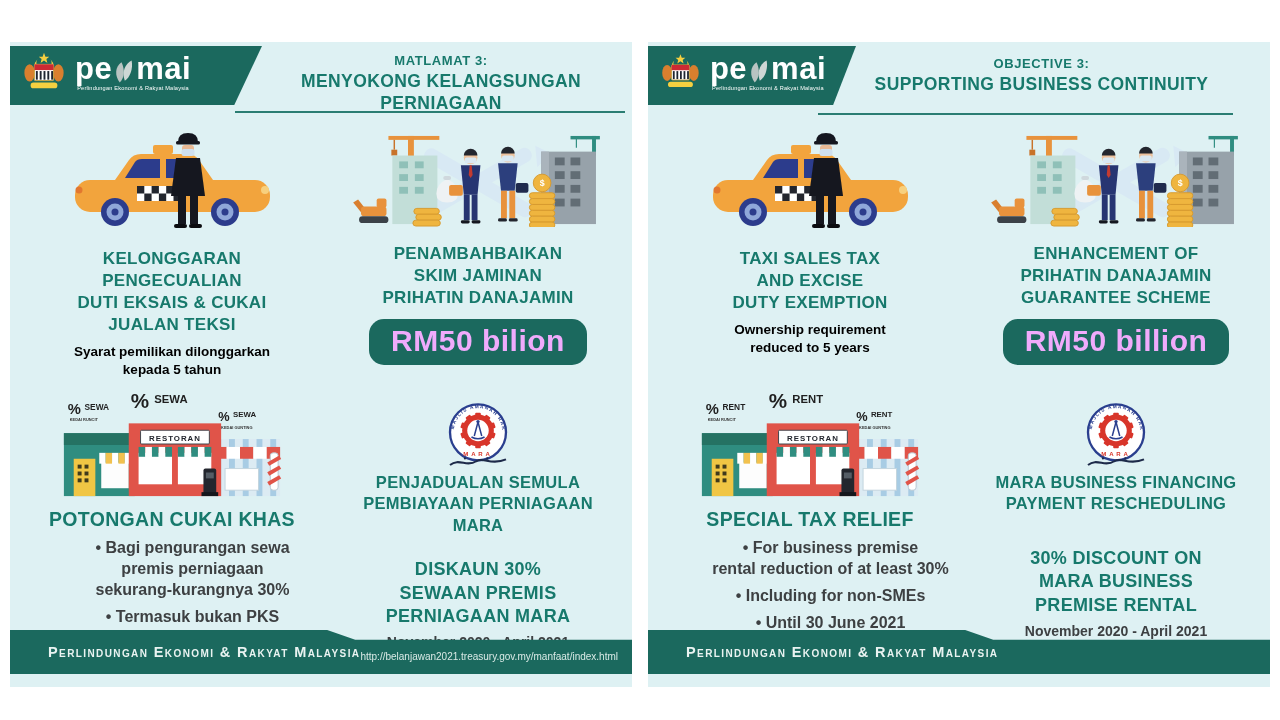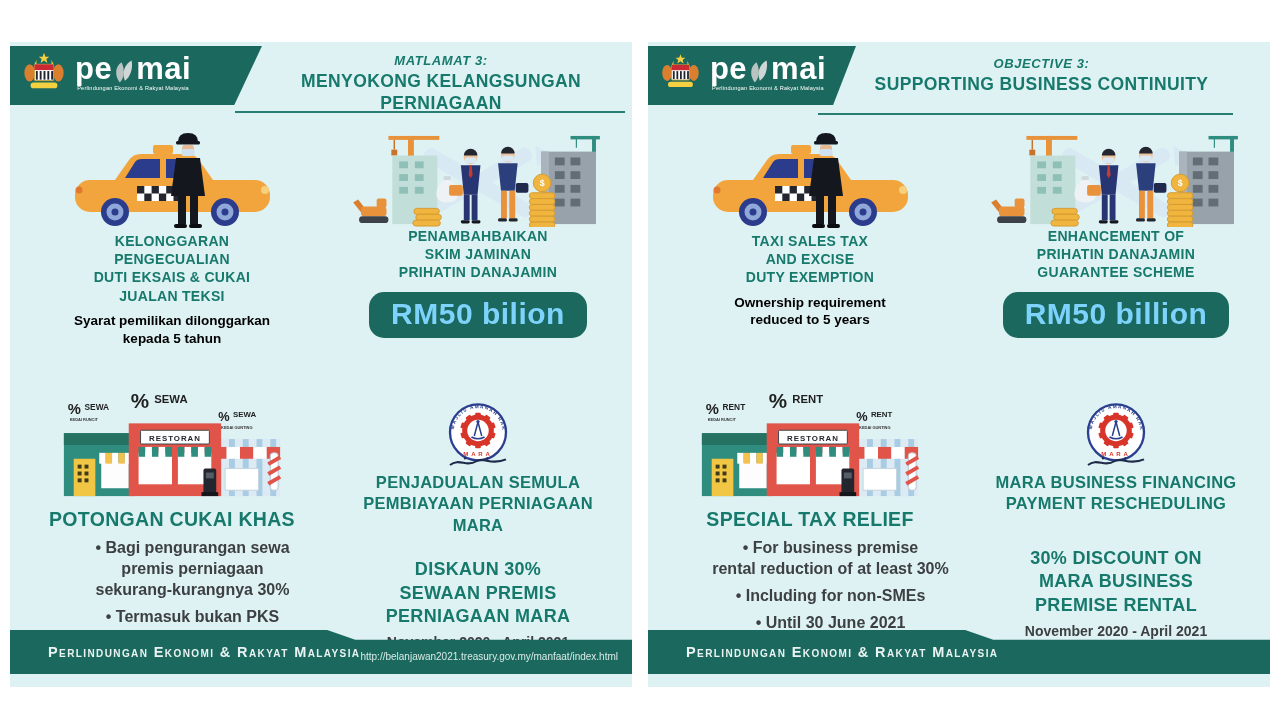--- a/index.html
+++ b/index.html
@@ -12,40 +12,40 @@
   .header-box{position:absolute;top:4px;left:0;height:59px;background:#1b695e;
     clip-path:polygon(0 0,100% 0,89% 100%,0 100%);
     display:flex;align-items:center;gap:9px;padding:0 30px 7px 12px;box-sizing:border-box;}
   .hb-l{width:252px;} .hb-r{width:208px;}
   .brand{display:flex;flex-direction:column;align-items:center;color:#fff;line-height:1;}
   .brand-main{display:flex;align-items:flex-end;font-size:31px;font-weight:800;letter-spacing:.5px;}
   .brand-main svg{margin:0 1px -1px 1px;}
   .brand-tag{font-size:5.6px;margin-top:2px;letter-spacing:.2px;white-space:nowrap;}
   .title-area{position:absolute;text-align:center;color:#17796c;}
   .ta-l{left:250px;right:10px;top:11px;} .ta-r{left:195px;right:30px;top:14px;}
-  .obj-label{font-size:13px;font-weight:700;letter-spacing:.6px;font-style:italic;}
+  .obj-label{font-size:13px;font-weight:700;letter-spacing:.6px;}
   .obj-title{font-size:17.5px;font-weight:800;letter-spacing:.4px;line-height:1.28;white-space:pre-line;margin-top:2px;}
   .title-underline{position:absolute;height:2px;background:#2a7d72;}
   .ul-l{left:225px;width:390px;top:69px;} .ul-r{left:170px;width:415px;top:71px;}
 
   
   .cell{position:absolute;display:flex;flex-direction:column;align-items:center;text-align:center;}
   .c1{left:10px;top:86px;width:304px;}
   .c2{left:318px;top:92px;width:300px;}
   .c3{left:10px;top:342px;width:304px;}
   .c4{left:318px;top:336px;width:300px;}
   .h-teal{color:#17796c;font-weight:800;letter-spacing:.3px;line-height:1.3;}
   .pre{white-space:pre-line;text-align:center;}
-  .h17{font-size:14px;margin-top:0;}
+  .h17{font-size:17px;margin-top:16px;}
   .h20{font-size:19.5px;margin-top:3px;}
   .h16{font-size:16.5px;margin-top:4px;}
   .h18{font-size:18px;}
   .sub{color:#000000;font-size:13.5px;font-weight:600;line-height:1.32;margin-top:7px;}
   .bullet{color:#3d4042;font-size:16px;font-weight:600;line-height:1.3;margin-top:6px;margin-left:41px;}
-  .badge{display:inline-block;background:#1b695e;color:#7dd3fc;font-size:30px;font-weight:800;
+  .badge{display:inline-block;background:#1b695e;color:#f0abfc;font-size:30px;font-weight:800;
          padding:5px 22px 7px;border-radius:15px;margin-top:10px;letter-spacing:.5px;}
   .subhead{margin-top:22px;}
   #panel-right .subhead{margin-top:32px;}
   .period{color:#3d4042;font-size:14px;font-weight:600;margin-top:6px;}
 
   
   .footer{position:absolute;left:0;bottom:13px;width:100%;height:44px;background:#1b695e;
     clip-path:polygon(0 0,51% 0,55.5% 22%,100% 22%,100% 100%,0 100%);
     display:flex;align-items:center;box-sizing:border-box;}
   .footer-label{color:#e9f3f1;font-size:14.5px;font-weight:700;letter-spacing:1.4px;

